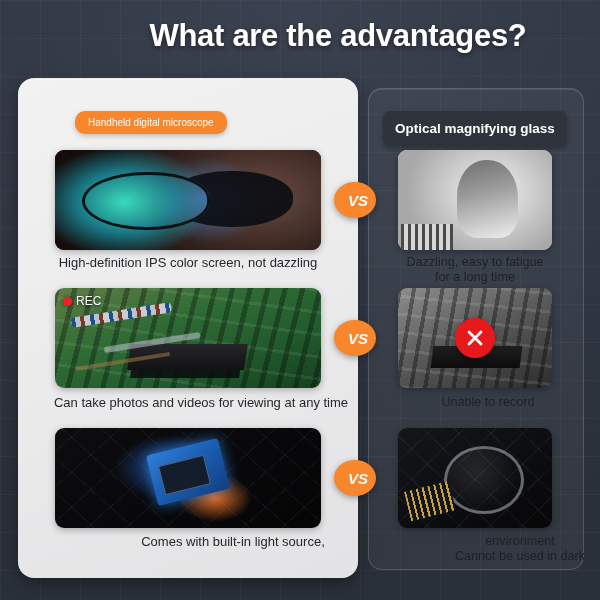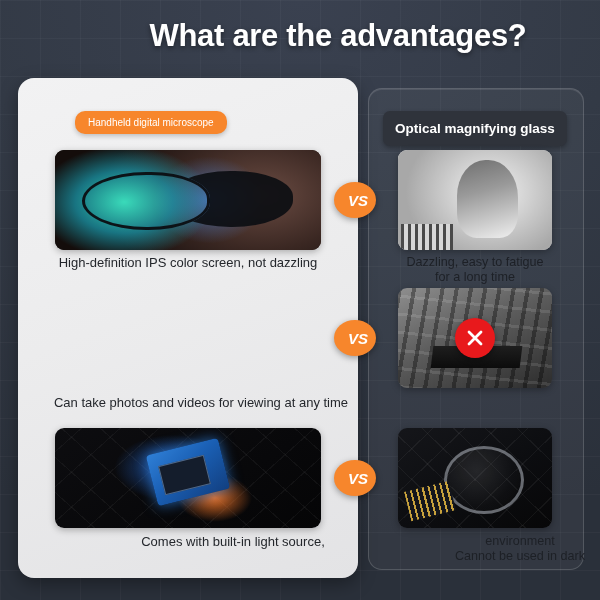--- a/index.html
+++ b/index.html
@@ -359,30 +359,38 @@
   <div class="shot-r r1">
     <div class="ph ph-fatigue"></div>
   </div>
   <div class="vs vs1">VS</div>
   <div class="cap-l c1">High-definition IPS color screen, not dazzling</div>
   <div class="cap-r c1">
     <div>Dazzling, easy to fatigue</div>
     <div>for a long time</div>
   </div>
 
+  <div class="shot-l r2">
+    <div class="ph ph-pcb"></div>
+    <div class="rec">
+      <span class="rec-dot"></span>
+      <span class="rec-text">REC</span>
+    </div>
+  </div>
   <div class="shot-r r2">
     <div class="ph ph-pcbgray"></div>
     <div class="xmark">
       <svg width="20" height="20" viewBox="0 0 20 20" aria-hidden="true">
         <path d="M4 4 L16 16 M16 4 L4 16" stroke="#ffffff" stroke-width="2.8" stroke-linecap="round"></path>
       </svg>
     </div>
   </div>
   <div class="vs vs2">VS</div>
   <div class="cap-l c2">Can take photos and videos for viewing at any time</div>
+  <div class="cap-r c2">Unable to record</div>
 
   <div class="shot-l r3">
     <div class="ph ph-dark"></div>
   </div>
   <div class="shot-r r3">
     <div class="ph ph-magnifier"></div>
   </div>
   <div class="vs vs3">VS</div>
   <div class="cap-l c3">
     <div>Comes with built-in light source,</div>

